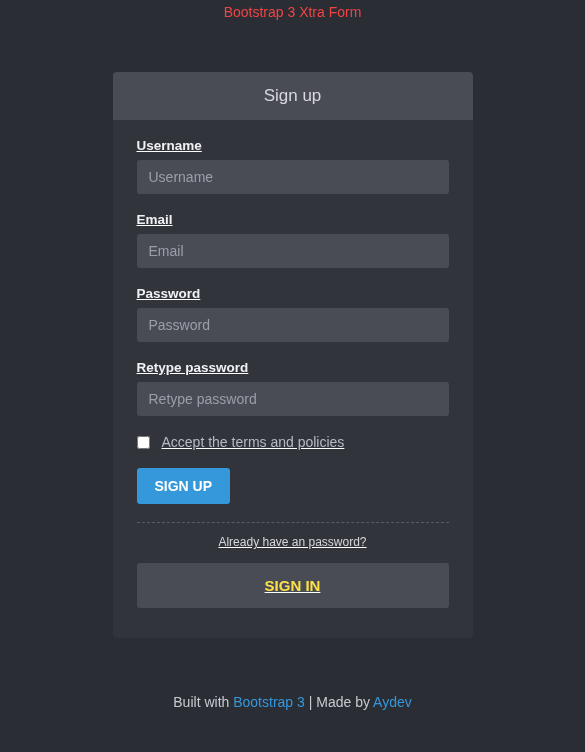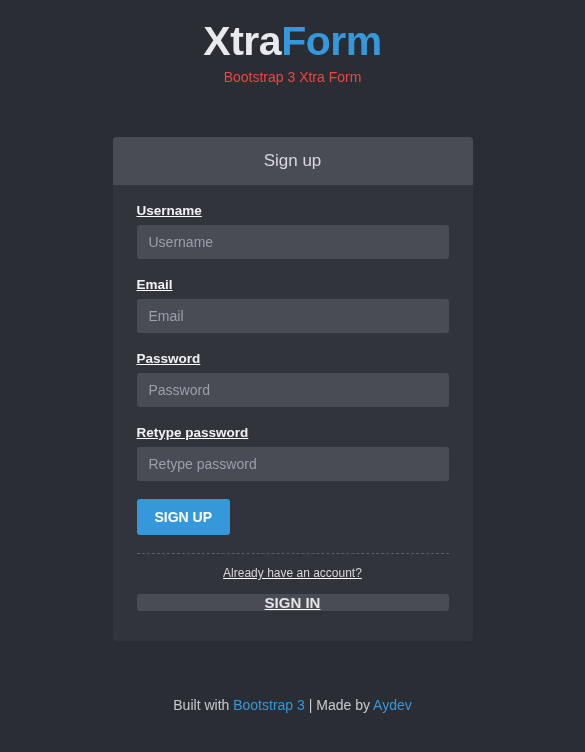--- a/index.html
+++ b/index.html
@@ -102,43 +102,40 @@
     text-align: center;
     font-size: 12px;
     color: #d6d7dc;
     margin-bottom: 14px;
   }
   .btn-secondary {
     display: block;
     width: 100%;
     background: #4a4c55;
     border: none;
-    color: #e5e5e5;
+    color: #fde047;
     font-weight: 700;
     font-size: 15px;
-    padding: 0 0;
+    padding: 14px 0;
     border-radius: 3px;
     cursor: pointer;
     text-transform: uppercase;
     text-align: center;
   }
   .footer {
     margin-top: 56px;
     font-size: 14px;
     color: #c8cad0;
   }
   .footer .link { color: #3498db; cursor: pointer; }
 </style>
 </head>
 <body>
 
 <div class="container">
-  <div class="logo">
-    <span class="part1">Xtra</span><span class="part2">Form</span>
-  </div>
   <div class="subtitle">Bootstrap 3 Xtra Form</div>
 
   <div class="panel">
     <div class="panel-header">Sign up</div>
     <div class="panel-body">
 
       <div class="form-group">
         <label class="form-label">Username</label>
         <input class="form-control" type="text" placeholder="Username" style="">
       </div>
@@ -151,26 +148,30 @@
       <div class="form-group">
         <label class="form-label">Password</label>
         <input class="form-control" type="password" placeholder="Password" style="">
       </div>
 
       <div class="form-group">
         <label class="form-label">Retype password</label>
         <input class="form-control" type="password" placeholder="Retype password" style="">
       </div>
 
+      <div class="checkbox-row">
+        <input type="checkbox" style="">
+        <span>Accept the terms and policies</span>
+      </div>
 
       <button class="btn-primary">Sign up</button>
 
       <hr class="divider">
 
-      <div class="prompt">Already have an account?</div>
+      <div class="prompt">Already have an password?</div>
 
       <button class="btn-secondary">Sign in</button>
     </div>
   </div>
 
   <div class="footer">
     <span>Built with </span><span class="link">Bootstrap 3</span><span> | Made by </span><span class="link">Aydev</span>
   </div>
 </div>
 

